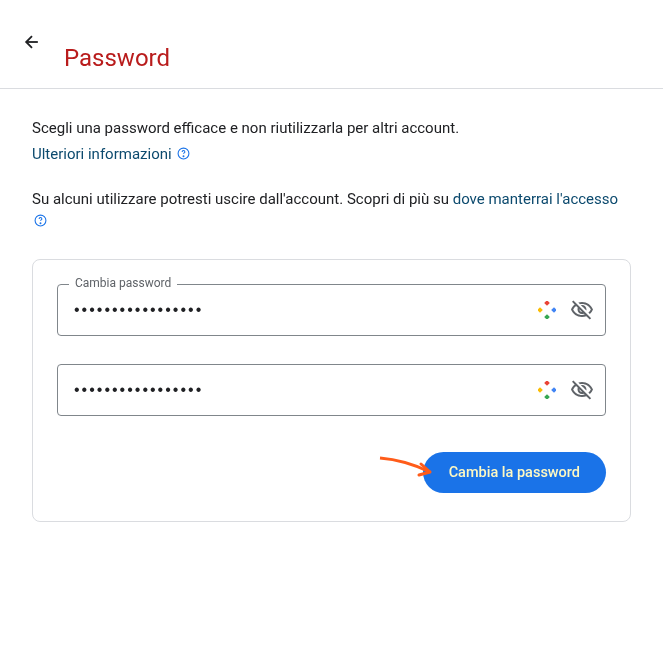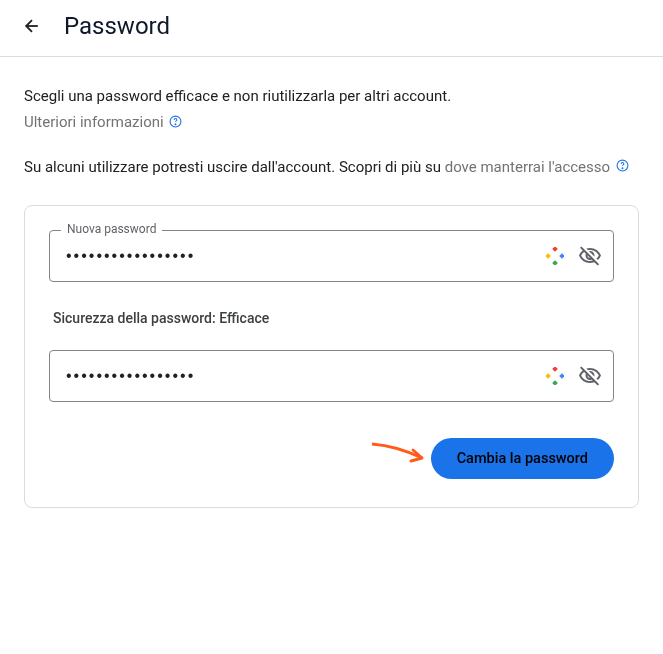--- a/index.html
+++ b/index.html
@@ -24,33 +24,34 @@
       height: 24px;
       cursor: pointer;
       margin-right: 20px;
       display: flex;
       align-items: center;
       justify-content: center;
     }
     .page-title {
       font-size: 24px;
       font-weight: 400;
-      color: #0f172a;
+      color: #b91c1c;
+      margin-top: 32px;
     }
     .content {
-      padding: 28px 24px 0;
+      padding: 28px 32px 0;
     }
     .description {
       font-size: 15px;
       line-height: 1.5;
       color: #202124;
       margin-bottom: 4px;
     }
     .link {
-      color: #737373;
+      color: #0c4a6e;
       text-decoration: none;
       cursor: pointer;
       font-size: 15px;
     }
     .help-icon {
       display: inline-block;
       vertical-align: middle;
       margin-left: 2px;
     }
     .spacer {
@@ -124,21 +125,21 @@
       line-height: 1.5;
     }
     .button-row {
       display: flex;
       justify-content: flex-end;
       margin-top: 36px;
       position: relative;
     }
     .primary-button {
       background: #1a73e8;
-      color: #000000;
+      color: #fef9c3;
       border: none;
       border-radius: 22px;
       padding: 12px 26px;
       font-size: 14.5px;
       font-weight: 500;
       cursor: pointer;
       font-family: inherit;
     }
     .arrow-annotation {
       position: absolute;
@@ -182,41 +183,40 @@
         <circle cx="12" cy="12" r="10"></circle>
         <path d="M9.5 9a2.5 2.5 0 015 0c0 1.5-2.5 2-2.5 3.5"></path>
         <circle cx="12" cy="17" r="0.8" fill="#1a73e8"></circle>
       </svg>
     </span></a>
   </p>
 
   <div class="card">
 
     <div class="input-wrapper">
-      <span class="input-label">Nuova password</span>
+      <span class="input-label">Cambia password</span>
       <input class="input-box" type="text" readonly="" value="•••••••••••••••••" style="">
       <div class="input-icons">
         <span class="color-icon">
           <svg viewBox="0 0 18 18">
             <rect x="7" y="0" width="4" height="4" fill="#ea4335" transform="rotate(45 9 2)"></rect>
             <rect x="0" y="7" width="4" height="4" fill="#fbbc04" transform="rotate(45 2 9)"></rect>
             <rect x="14" y="7" width="4" height="4" fill="#4285f4" transform="rotate(45 16 9)"></rect>
             <rect x="7" y="14" width="4" height="4" fill="#34a853" transform="rotate(45 9 16)"></rect>
           </svg>
         </span>
         <span class="eye-icon">
           <svg viewBox="0 0 24 24" fill="#5f6368">
             <path d="M12 6c3.79 0 7.17 2.13 8.82 5.5-.59 1.22-1.42 2.27-2.41 3.12l1.41 1.41c1.39-1.23 2.49-2.77 3.18-4.53C21.27 7.11 17 4 12 4c-1.27 0-2.49.2-3.64.57l1.65 1.65C10.66 6.09 11.32 6 12 6zm-1.07 1.14L13 9.21c.57.25 1.03.71 1.28 1.28l2.07 2.07c.08-.34.14-.7.14-1.07C16.5 9.01 14.48 7 12 7c-.37 0-.72.05-1.07.14zM2.01 3.87l2.68 2.68C3.06 7.83 1.77 9.53 1 11.5 2.73 15.89 7 19 12 19c1.52 0 2.98-.29 4.32-.82l3.42 3.42 1.41-1.41L3.42 2.45 2.01 3.87zm7.5 7.5l2.61 2.61c-.04.01-.08.02-.12.02-1.38 0-2.5-1.12-2.5-2.5 0-.05.01-.08.01-.13zm-3.4-3.4l1.75 1.75c-.23.55-.36 1.15-.36 1.78 0 2.48 2.02 4.5 4.5 4.5.63 0 1.23-.13 1.77-.36l.98.98c-.88.24-1.8.38-2.75.38-3.79 0-7.17-2.13-8.82-5.5.7-1.43 1.72-2.61 2.93-3.53z"></path>
           </svg>
         </span>
       </div>
     </div>
 
     <div class="strength-section">
-      <div class="strength-title">Sicurezza della password: Efficace</div>
     </div>
 
     <div class="input-wrapper">
       <input class="input-box" type="text" readonly="" value="•••••••••••••••••" style="">
       <div class="input-icons">
         <span class="color-icon">
           <svg viewBox="0 0 18 18">
             <rect x="7" y="0" width="4" height="4" fill="#ea4335" transform="rotate(45 9 2)"></rect>
             <rect x="0" y="7" width="4" height="4" fill="#fbbc04" transform="rotate(45 2 9)"></rect>
             <rect x="14" y="7" width="4" height="4" fill="#4285f4" transform="rotate(45 16 9)"></rect>

